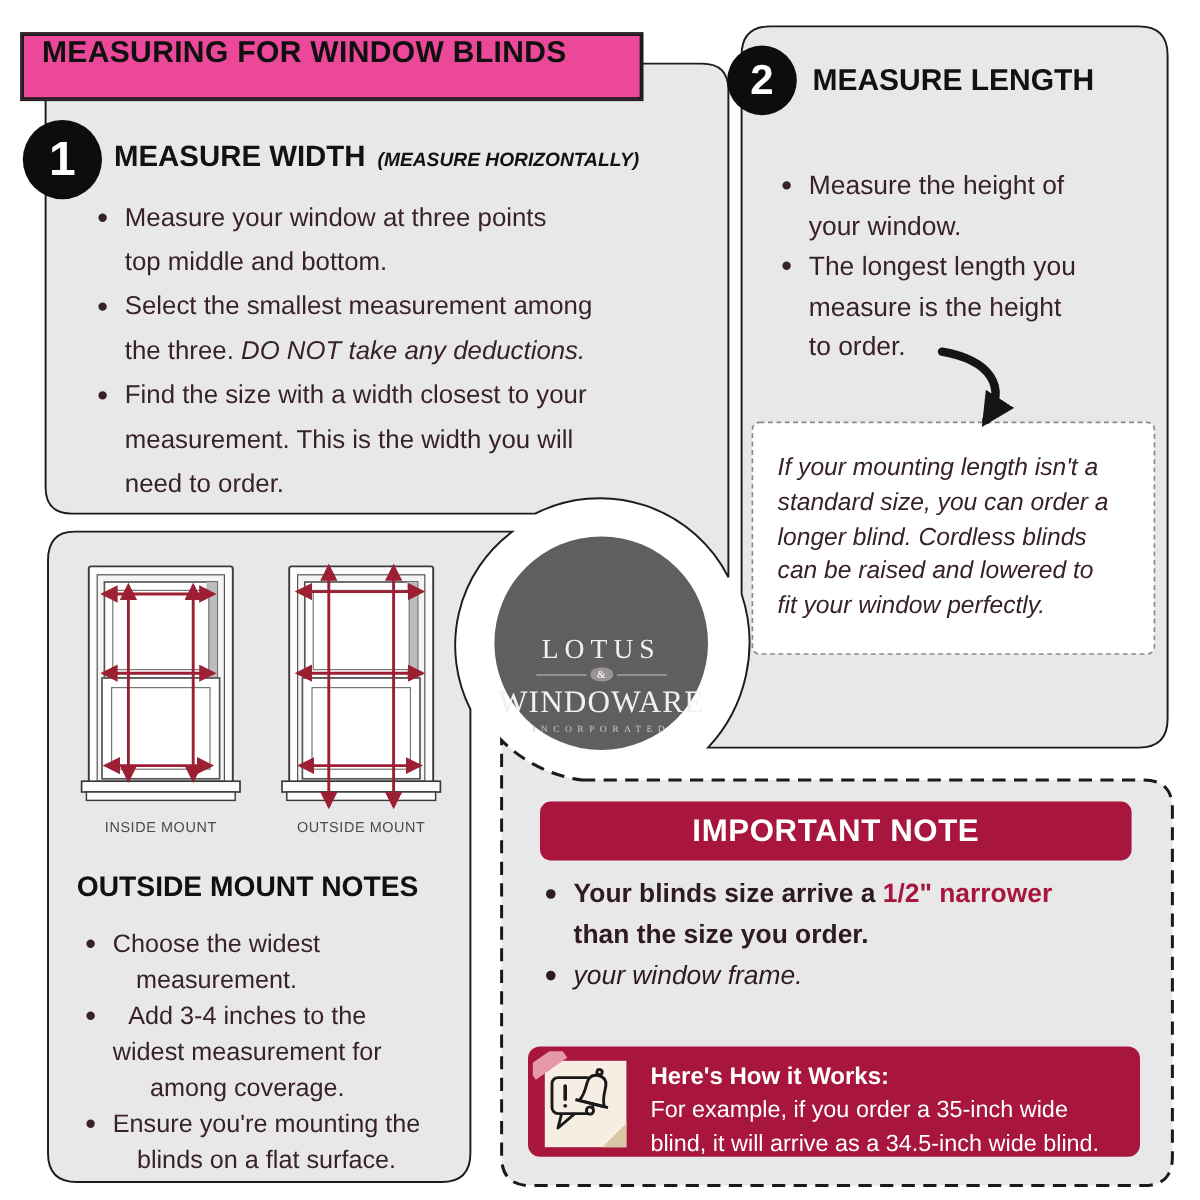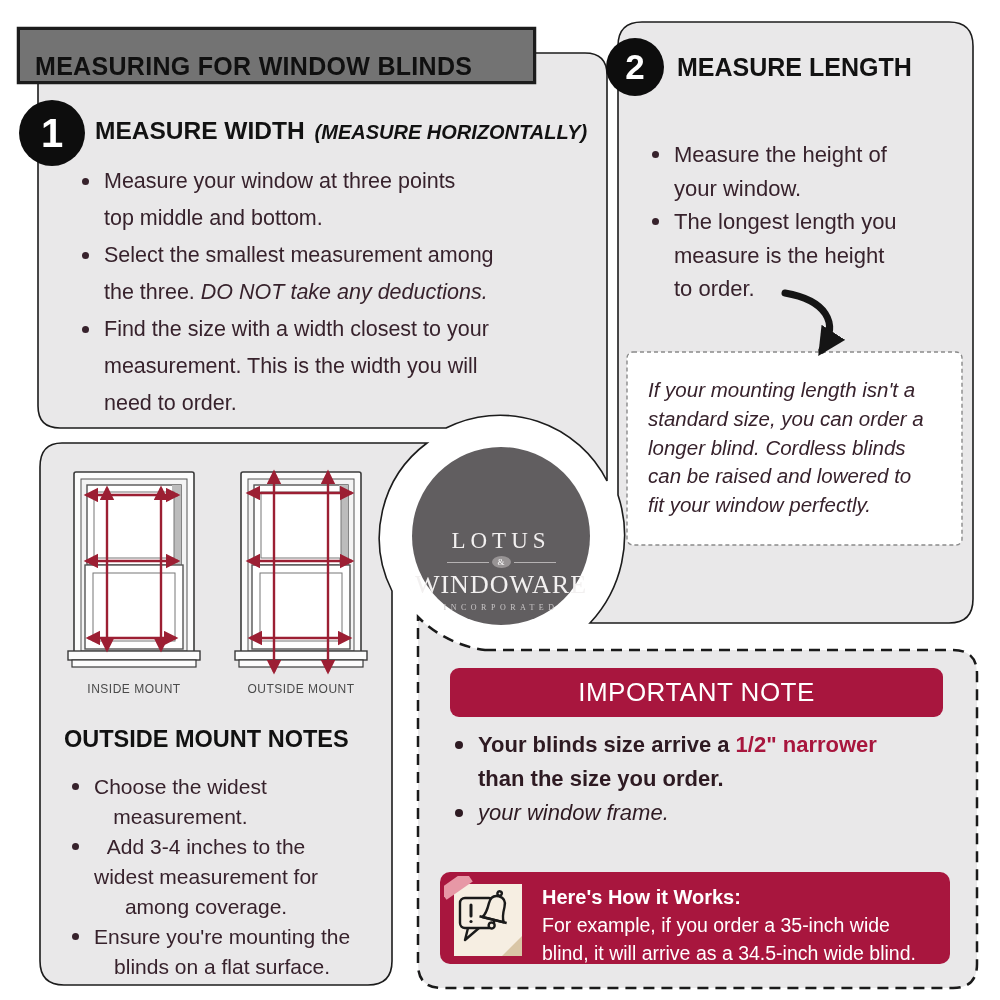--- a/index.html
+++ b/index.html
@@ -2,31 +2,31 @@
 <html><head>
 <meta charset="utf-8">
 <style>
   html,body{margin:0;padding:0;}
   body{background:#ffffff;font-family:"Liberation Sans",sans-serif;}
   #canvas{position:relative;width:1000px;height:1000px;background:#ffffff;overflow:hidden;}
   .abs{position:absolute;}
   .svg-layer{position:absolute;left:0;top:0;}
 
   
-  .title-box{left:18px;top:28px;width:517px;height:55px;background:#737373;border:2.5px solid #1c1c1c;box-sizing:border-box;display:flex;align-items:flex-end;}
+  .title-box{left:18px;top:28px;width:517px;height:55px;background:#ec4899;border:2.5px solid #1c1c1c;box-sizing:border-box;display:flex;align-items:flex-start;}
   .title-box span{padding-left:15px;font-size:25px;font-weight:700;color:#101010;letter-spacing:.3px;}
 
   
   .step-circle{border-radius:50%;background:#0d0d0d;color:#fff;display:flex;align-items:center;justify-content:center;font-weight:700;}
   .c1{left:19px;top:100px;width:66px;height:66px;font-size:40px;}
   .c2{left:606px;top:38px;width:58px;height:58px;font-size:35px;}
 
   .step-heading{font-weight:700;color:#121212;white-space:nowrap;}
   .h1{left:95px;top:117px;font-size:24.5px;}
-  .h1 .subnote{font-size:20px;font-style:italic;margin-left:10px;}
+  .h1 .subnote{font-size:16px;font-style:italic;margin-left:10px;}
   .h2{left:677px;top:53px;font-size:25px;}
 
   
   .bullets{display:flex;flex-direction:column;}
   .bullet{display:flex;}
   .dot{width:7px;height:7px;border-radius:50%;background:#37222C;flex:0 0 auto;margin-right:15px;}
   .blines div{white-space:nowrap;color:#37222C;}
 
   .s1-bullets{left:82px;top:163px;}
   .s1-bullets .blines div{font-size:21.5px;line-height:37px;}
@@ -54,21 +54,21 @@
   .note2-text div{font-size:20.5px;line-height:28.8px;font-style:italic;color:#37222C;white-space:nowrap;}
 
   
   .mount-label{top:682px;font-size:12px;color:#4a4a4a;letter-spacing:.5px;text-align:center;}
   .ml1{left:54px;width:160px;}
   .ml2{left:220px;width:162px;}
   .mount-heading{left:64px;top:726px;font-size:23.5px;font-weight:700;color:#111;}
 
   
   .imp-header{left:450px;top:668px;width:493px;height:49px;display:flex;align-items:center;justify-content:center;
-    color:#fff;font-size:26px;font-weight:400;letter-spacing:.5px;}
+    color:#fff;font-size:26px;font-weight:700;letter-spacing:.5px;}
   .callout-title{left:542px;top:886px;font-size:20px;font-weight:700;color:#fff;}
   .callout-lines{left:542px;top:912px;}
   .callout-lines div{font-size:19.5px;line-height:27.5px;color:#fff;white-space:nowrap;}
 
   
   .logo{left:411px;top:494px;width:180px;text-align:center;color:#F2F0F0;font-family:"Liberation Serif",serif;}
   .logo .l1{font-size:23px;letter-spacing:5px;margin-top:34px;}
   .logo .amp-row{display:flex;align-items:center;justify-content:center;margin:2px 0;}
   .logo .rule{width:42px;height:1px;background:#b5b2b3;}
   .logo .amp{width:19px;height:12px;border-radius:50%;background:#989495;color:#fff;font-size:9px;line-height:12px;margin:0 3px;}

